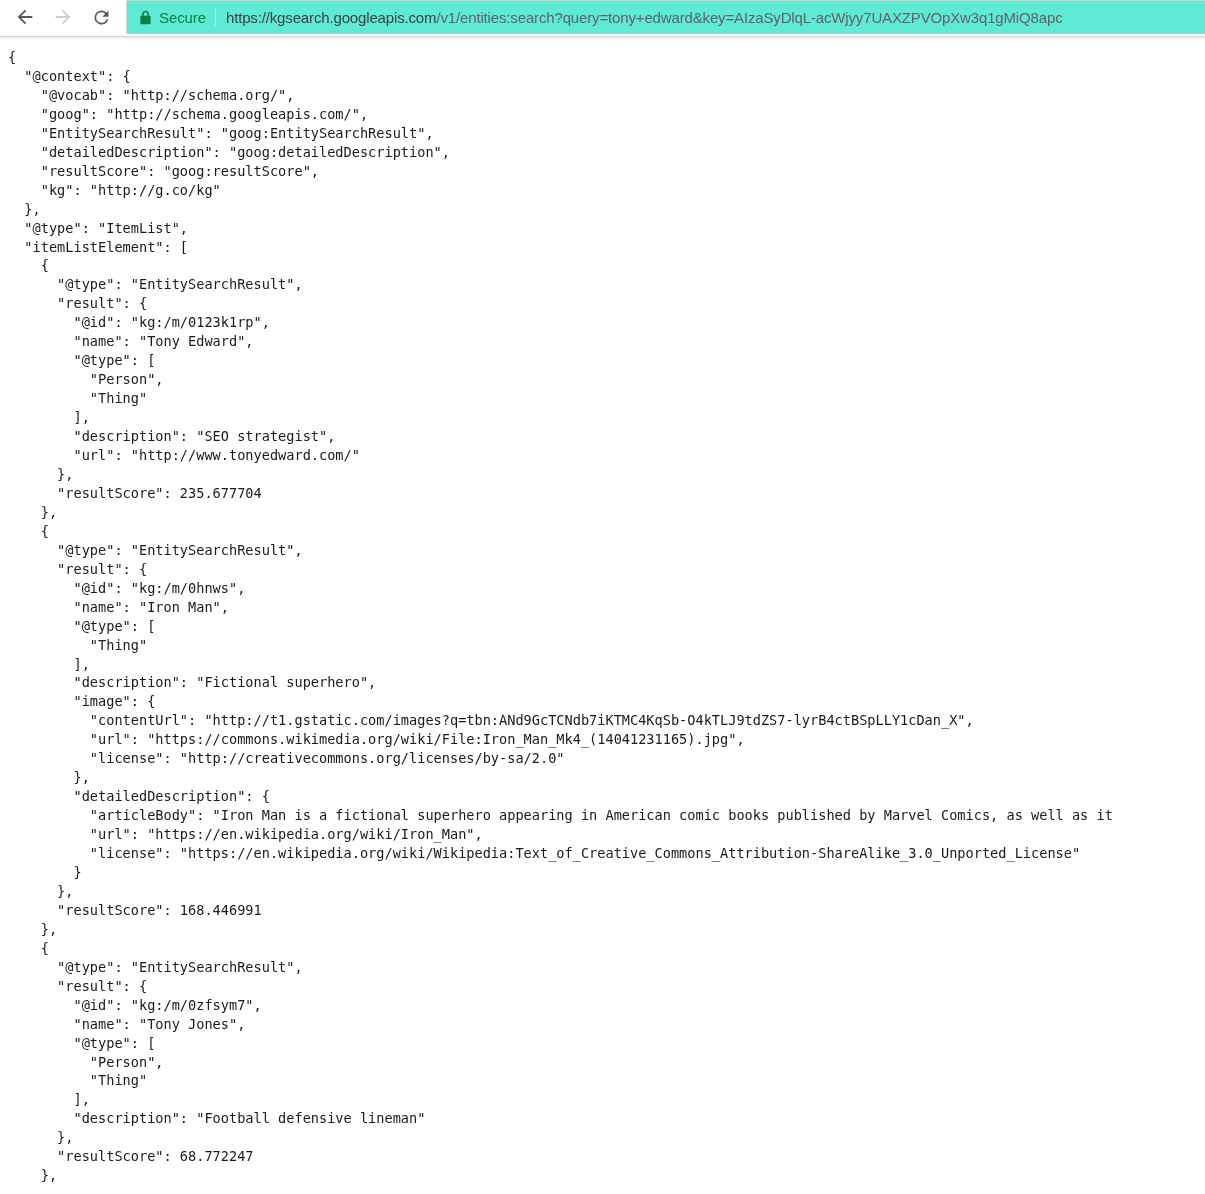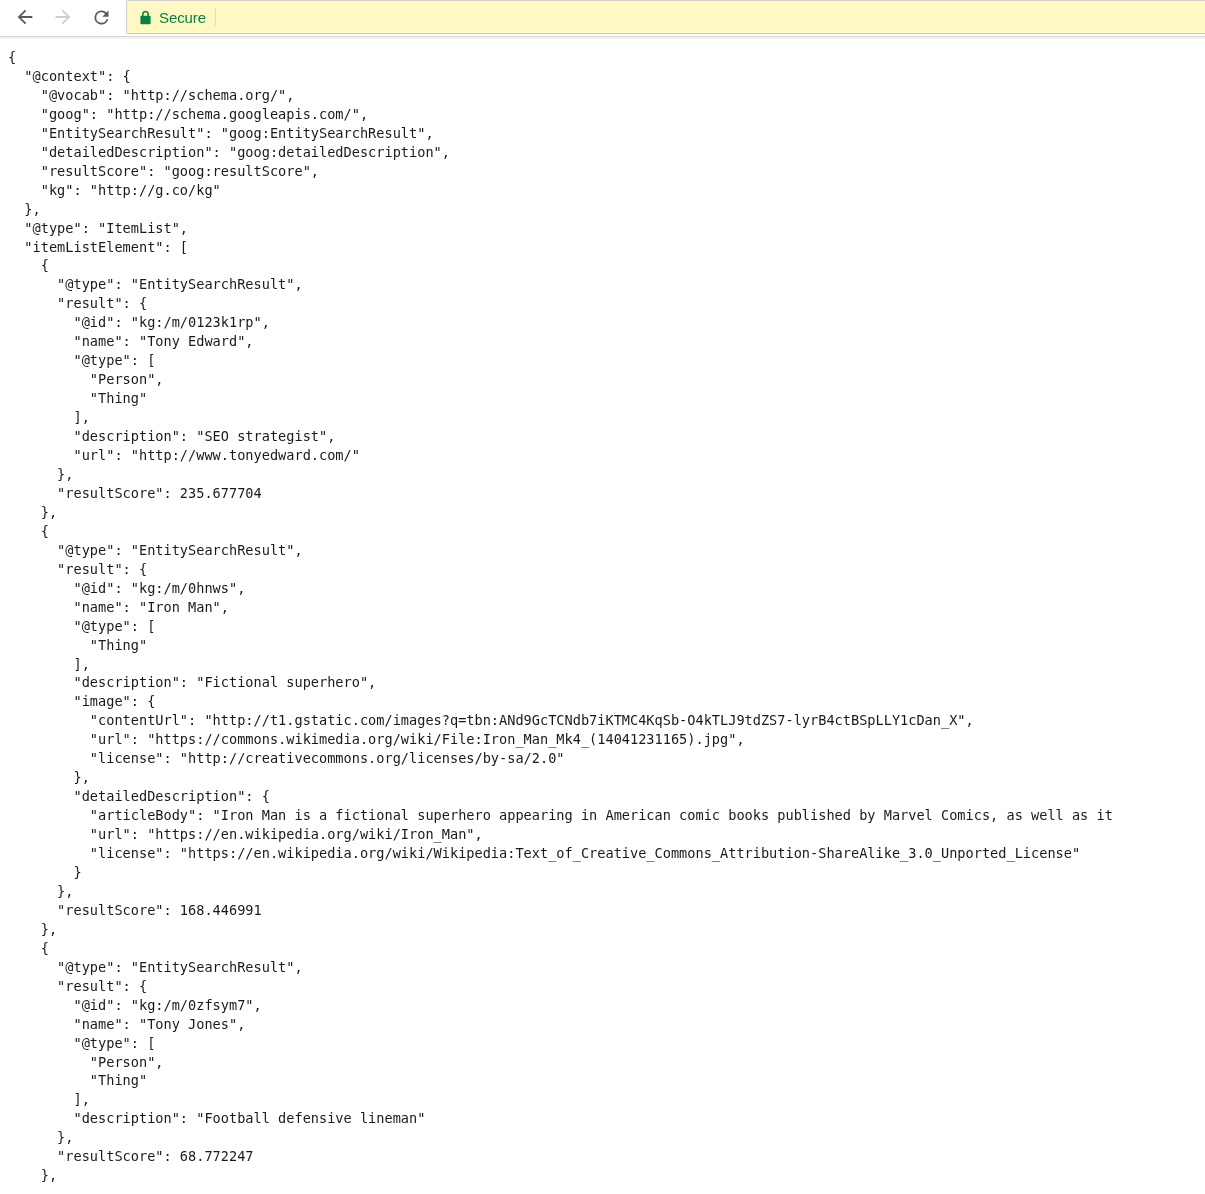--- a/index.html
+++ b/index.html
@@ -44,21 +44,21 @@
     padding: 0;
     cursor: pointer;
   }
   .nav-btn svg { display: block; }
 
   .omnibox {
     flex: 1 1 auto;
     height: 34px;
     margin-left: 6px;
     margin-right: 0;
-    background: #fef9c3;
+    background: #5eead4;
     border: 1px solid #d2d2d2;
     border-bottom: 1px solid #c9c9c9;
     border-right: none;
     border-radius: 2px 0 0 2px;
     display: flex;
     align-items: center;
     overflow: hidden;
     min-width: 0;
   }
   .security-chip {
@@ -162,20 +162,21 @@
   <div class="omnibox">
     <div class="security-chip">
       <span class="lock-icon">
         <svg width="13" height="15" viewBox="0 0 14 16" aria-hidden="true">
           <path d="M7 0.6C4.95 0.6 3.3 2.25 3.3 4.3V6H2.6c-.6 0-1.1.5-1.1 1.1v7.1c0 .6.5 1.1 1.1 1.1h8.8c.6 0 1.1-.5 1.1-1.1V7.1c0-.6-.5-1.1-1.1-1.1h-.7V4.3C10.7 2.25 9.05.6 7 .6zm0 1.7c1.1 0 2 .9 2 2V6H5V4.3c0-1.1.9-2 2-2z" fill="#0b8043"></path>
         </svg>
       </span>
       <span class="secure-label">Secure</span>
     </div>
     <div class="omnibox-sep"></div>
+    <div class="url-text"><span class="url-origin">https://kgsearch.googleapis.com</span><span class="url-path">/v1/entities:search?query=tony+edward&amp;key=AIzaSyDlqL-acWjyy7UAXZPVOpXw3q1gMiQ8apc</span></div>
   </div>
 
 </div>
 <div id="toolbar-shadow"></div>
 <div id="toolbar-shadow2"></div>
 
 <div id="json-viewport">
   <pre id="json-pre">{
   "@context": {
     "@vocab": "http://schema.org/",

